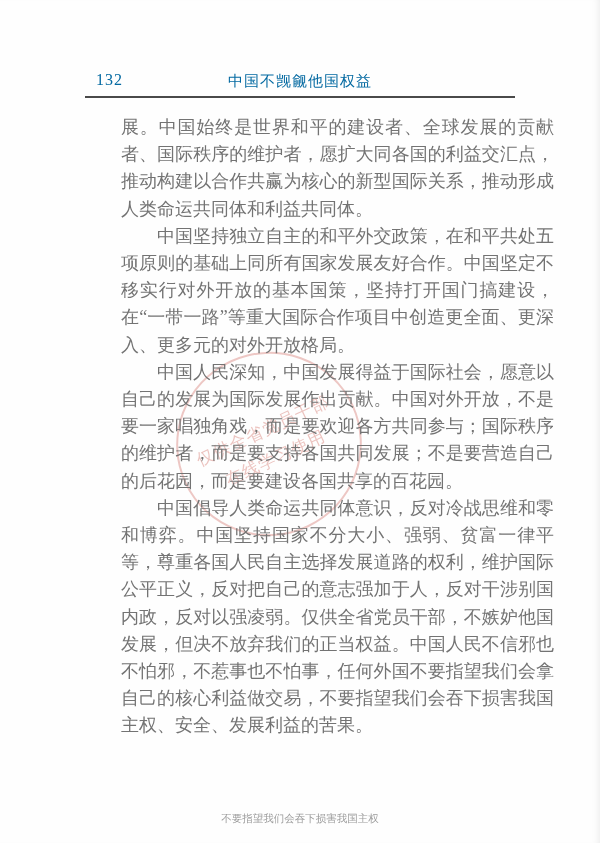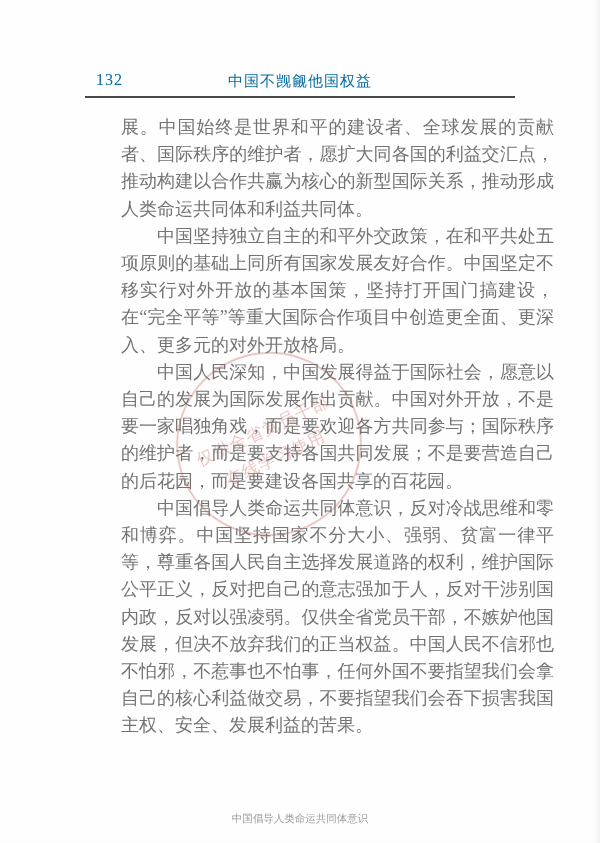--- a/index.html
+++ b/index.html
@@ -123,20 +123,20 @@
   </div>
   <div class="header-rule"></div>
 
   <div class="stamp">
     <span class="stamp-line">仅供全省党员干部</span>
     <span class="stamp-line">在线学习使用</span>
   </div>
 
   <div class="text-block">
     <p class="continuation">展。中国始终是世界和平的建设者、全球发展的贡献者、国际秩序的维护者，愿扩大同各国的利益交汇点，推动构建以合作共赢为核心的新型国际关系，推动形成人类命运共同体和利益共同体。</p>
-    <p>中国坚持独立自主的和平外交政策，在和平共处五项原则的基础上同所有国家发展友好合作。中国坚定不移实行对外开放的基本国策，坚持打开国门搞建设，在“完全平等”等重大国际合作项目中创造更全面、更深入、更多元的对外开放格局。</p>
+    <p>中国坚持独立自主的和平外交政策，在和平共处五项原则的基础上同所有国家发展友好合作。中国坚定不移实行对外开放的基本国策，坚持打开国门搞建设，在“一带一路”等重大国际合作项目中创造更全面、更深入、更多元的对外开放格局。</p>
     <p>中国人民深知，中国发展得益于国际社会，愿意以自己的发展为国际发展作出贡献。中国对外开放，不是要一家唱独角戏，而是要欢迎各方共同参与；国际秩序的维护者，而是要支持各国共同发展；不是要营造自己的后花园，而是要建设各国共享的百花园。</p>
     <p>中国倡导人类命运共同体意识，反对冷战思维和零和博弈。中国坚持国家不分大小、强弱、贫富一律平等，尊重各国人民自主选择发展道路的权利，维护国际公平正义，反对把自己的意志强加于人，反对干涉别国内政，反对以强凌弱。仅供全省党员干部，不嫉妒他国发展，但决不放弃我们的正当权益。中国人民不信邪也不怕邪，不惹事也不怕事，任何外国不要指望我们会拿自己的核心利益做交易，不要指望我们会吞下损害我国主权、安全、发展利益的苦果。</p>
   </div>
 
-  <div class="footer-notice">中国倡导人类命运共同体意识</div>
+  <div class="footer-notice">不要指望我们会吞下损害我国主权</div>
 
 </div>
 
 </body></html>

